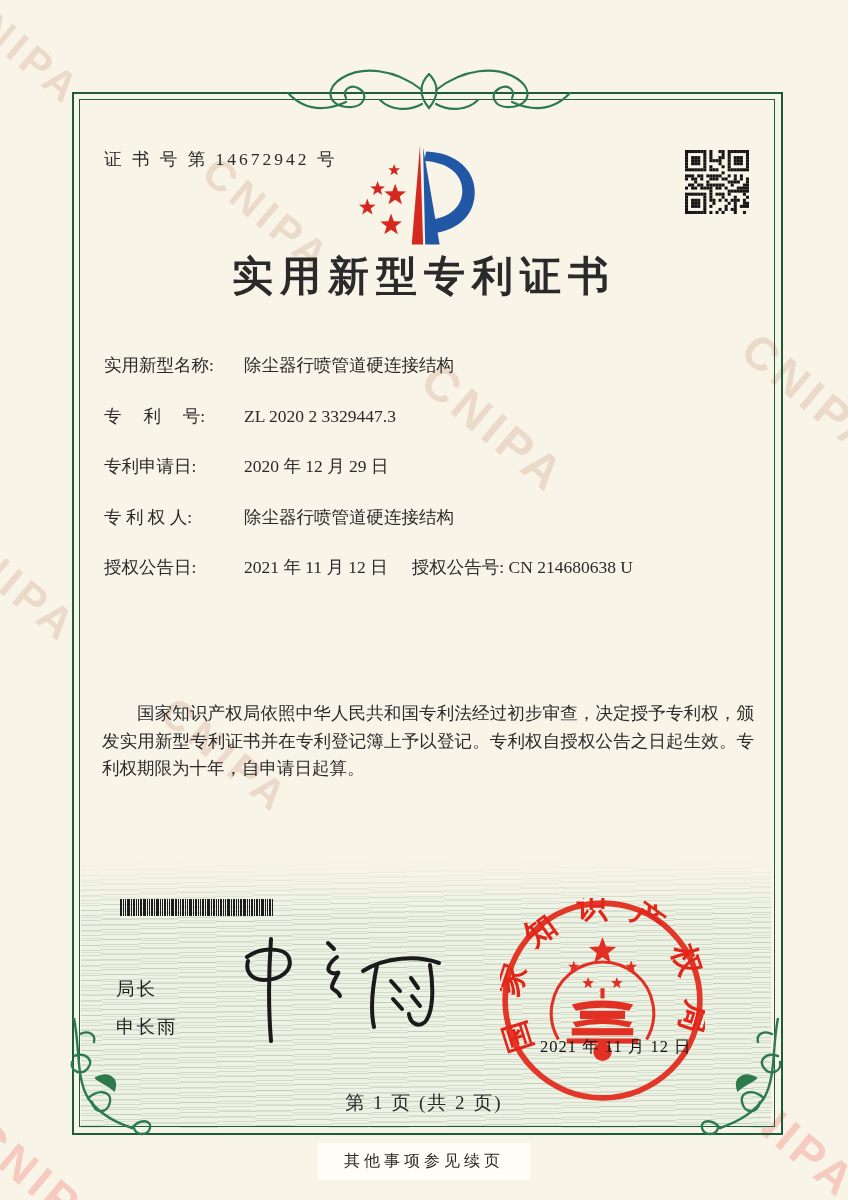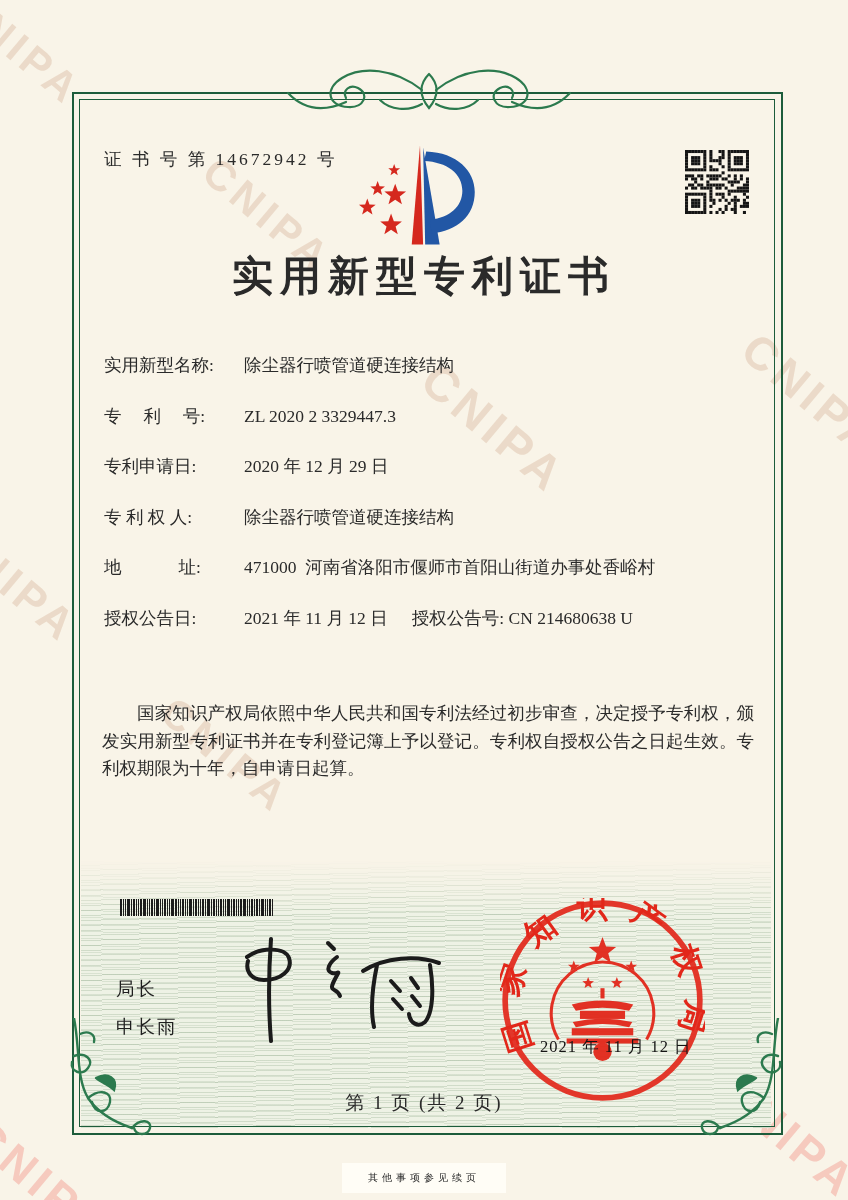--- a/index.html
+++ b/index.html
@@ -40,21 +40,21 @@
   .sig-labels{position:absolute;left:116px;top:976px;font-size:18.5px;letter-spacing:2px;
               font-family:"Liberation Sans",sans-serif;color:#1f1f1f;}
   .sig-labels div{margin-bottom:13px;}
   .sig-script{position:absolute;left:225px;top:933px;}
   .seal{position:absolute;left:500px;top:898px;}
   .seal-date{position:absolute;left:540px;top:1036px;width:180px;font-size:16.5px;
              letter-spacing:1px;color:#151515;white-space:pre;}
   .page-info{position:absolute;left:0;top:1090px;width:100%;text-align:center;
              font-size:19px;letter-spacing:2px;}
   .bottom-note{position:absolute;left:50%;top:1143px;transform:translateX(-50%);
-               background:#fffdf6;padding:8px 26px;font-size:10px;letter-spacing:4px;margin-top:20px;}
+               background:#fffdf6;padding:8px 26px;font-size:16px;letter-spacing:4px;}
   .flourish{position:absolute;}
 </style>
 </head>
 <body>
 
 <div class="page">
 
   <div class="wm" style="left:-26px;top:-20px;font-size:42px;">CNIPA</div>
   <div class="wm" style="left:224px;top:148px;font-size:42px;">CNIPA</div>
   <div class="wm" style="left:766px;top:322px;font-size:46px;">CNIPA</div>
@@ -343,21 +343,20 @@
       </g>
   </svg>
 
   <div class="title">实用新型专利证书</div>
 
   <div id="fields" class="fields">
       <div class="field-row"><span class="flabel">实用新型名称:</span><span class="fvalue">除尘器行喷管道硬连接结构</span></div>
       <div class="field-row"><span class="flabel">专　 利 　号:</span><span class="fvalue">ZL 2020 2 3329447.3</span></div>
       <div class="field-row"><span class="flabel">专利申请日:</span><span class="fvalue">2020 年 12 月 29 日</span></div>
       <div class="field-row"><span class="flabel">专 利 权 人:</span><span class="fvalue">除尘器行喷管道硬连接结构</span></div>
-      <div class="field-row"><span class="flabel">地　 　　址:</span><span class="fvalue">471000  河南省洛阳市偃师市首阳山街道办事处香峪村</span></div>
       <div class="field-row"><span class="flabel">授权公告日:</span><span class="fvalue">2021 年 11 月 12 日</span><span class="flabel2">授权公告号:</span><span class="fvalue"> CN 214680638 U</span></div>
     </div>
 
   <div id="body-text" class="body-text">
       <p>国家知识产权局依照中华人民共和国专利法经过初步审查，决定授予专利权，颁发实用新型专利证书并在专利登记簿上予以登记。专利权自授权公告之日起生效。专利权期限为十年，自申请日起算。</p>
     </div>
 
   <div id="barcode" class="barcode">
       <i style="width: 2px;"></i>
       <i style="width: 1px;"></i>

